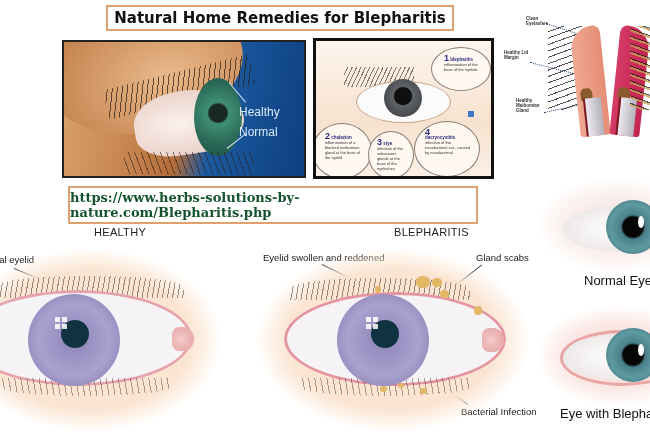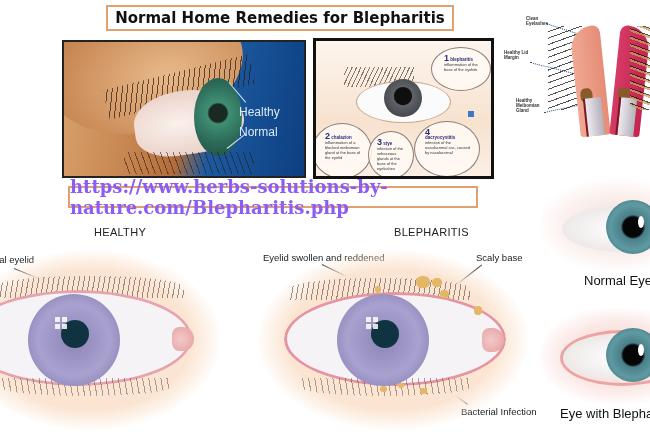--- a/index.html
+++ b/index.html
@@ -105,24 +105,24 @@
     background: linear-gradient(90deg, #d63a66, #c4244f); border-radius: 10px 30px 4px 4px;
     transform: rotate(6deg);
   }
   .lashes-cs {
     position:absolute; width:34px; height:84px;
     background: repeating-linear-gradient(160deg, transparent 0 5px, #1b1b1b 5px 6px);
     opacity:.75;
   }
 
   .url-box {
-    position: absolute; left: 68px; top: 186px; width: 410px; height: 22px;
+    position: absolute; left: 68px; top: 186px; width: 410px; height: 38px;
     border: 2px solid #e0a070; background: #fff;
     display: flex; align-items: center; justify-content: center;
-    font-family: "DejaVu Serif", serif; font-weight: bold; font-size: 18px; color: #8b5cf6;
+    font-family: "DejaVu Serif", serif; font-weight: bold; font-size: 13px; color: #14532d;
   }
 
   
   .section-title { position: absolute; font-size: 11px; color: #222; letter-spacing: .3px; padding-left: 44px; }
   .callout { position: absolute; font-size: 9.5px; color: #222; white-space: nowrap; }
   .callout-line { position: absolute; height: 1px; background: #444; transform-origin: left center; }
 
   .illus {
     position: absolute; border-radius: 50%;
     background: radial-gradient(ellipse at center, #fde4cf 0%, #fbe5d2 55%, rgba(255,255,255,0) 72%);
@@ -161,21 +161,21 @@
   .photo-eye .iris-p { position:absolute; left:66px; top:20px; width:54px; height:54px; border-radius:50%;
     background: radial-gradient(circle at 50% 50%, #060606 0 26%, #4a7f8a 32%, #5f9aa3 60%, #2f5c66 100%); }
   .photo-eye .hl { position:absolute; left:98px; top:36px; width:6px; height:12px; border-radius:50%; background:#fff; }
   .photo-eye .red-lid { position:absolute; left:20px; top:22px; width:124px; height:56px; border-radius:50%;
     border: 3px solid #e07a7a; opacity:.6; }
   .photo-caption { position:absolute; font-size:13px; color:#111; white-space:nowrap; }
 </style>
 </head>
 <body>
 
-<div class="title-box">Normal Home Remedies for Blepharitis</div>
+<div class="title-box">Natural Home Remedies for Blepharitis</div>
 
 <div class="photo-blocked">
   <div class="skin-lid"></div>
   <div class="lash-top"></div>
   <div class="sclera"></div>
   <div class="iris"></div>
   <div class="lash-bot"></div>
   <div class="pointer1"></div>
   <div class="pointer2"></div>
   <div class="label">
@@ -242,21 +242,21 @@
 <div class="almond" style="left:-36px;top:290px;width:228px;height:96px;"></div>
 <div class="lashes-bot" style="left:0px;top:378px;width:170px;"></div>
 <div class="iris-v" style="left:28px;top:294px;width:92px;height:92px;"></div>
 <div class="pupil-v" style="left:61px;top:320px;width:28px;height:28px;"></div>
 <div class="glint" style="left:55px;top:317px;"></div>
 <div class="caruncle" style="left:172px;top:327px;"></div>
 
 <div class="section-title" style="left:350px;top:226px;">BLEPHARITIS</div>
 <div class="callout" style="left:263px;top:252px;">Eyelid swollen and reddened</div>
 <div class="callout-line" style="left:322px;top:264px;width:52px;transform:rotate(26deg);"></div>
-<div class="callout" style="left:476px;top:252px;">Scaly base</div>
+<div class="callout" style="left:476px;top:252px;">Gland scabs</div>
 <div class="callout-line" style="left:444px;top:294px;width:48px;transform:rotate(-38deg);"></div>
 <div class="callout" style="left:461px;top:406px;">Bacterial Infection</div>
 <div class="callout-line" style="left:432px;top:378px;width:44px;transform:rotate(36deg);"></div>
 
 <div class="illus" style="left:258px;top:250px;width:270px;height:180px;"></div>
 <div class="lashes-top" style="left:290px;top:278px;width:180px;"></div>
 <div class="almond" style="left:284px;top:292px;width:222px;height:94px;border-color:#e595a2;"></div>
 <div class="lashes-bot" style="left:300px;top:378px;width:170px;"></div>
 <div class="iris-v" style="left:337px;top:294px;width:92px;height:92px;"></div>
 <div class="pupil-v" style="left:371px;top:320px;width:28px;height:28px;"></div>

